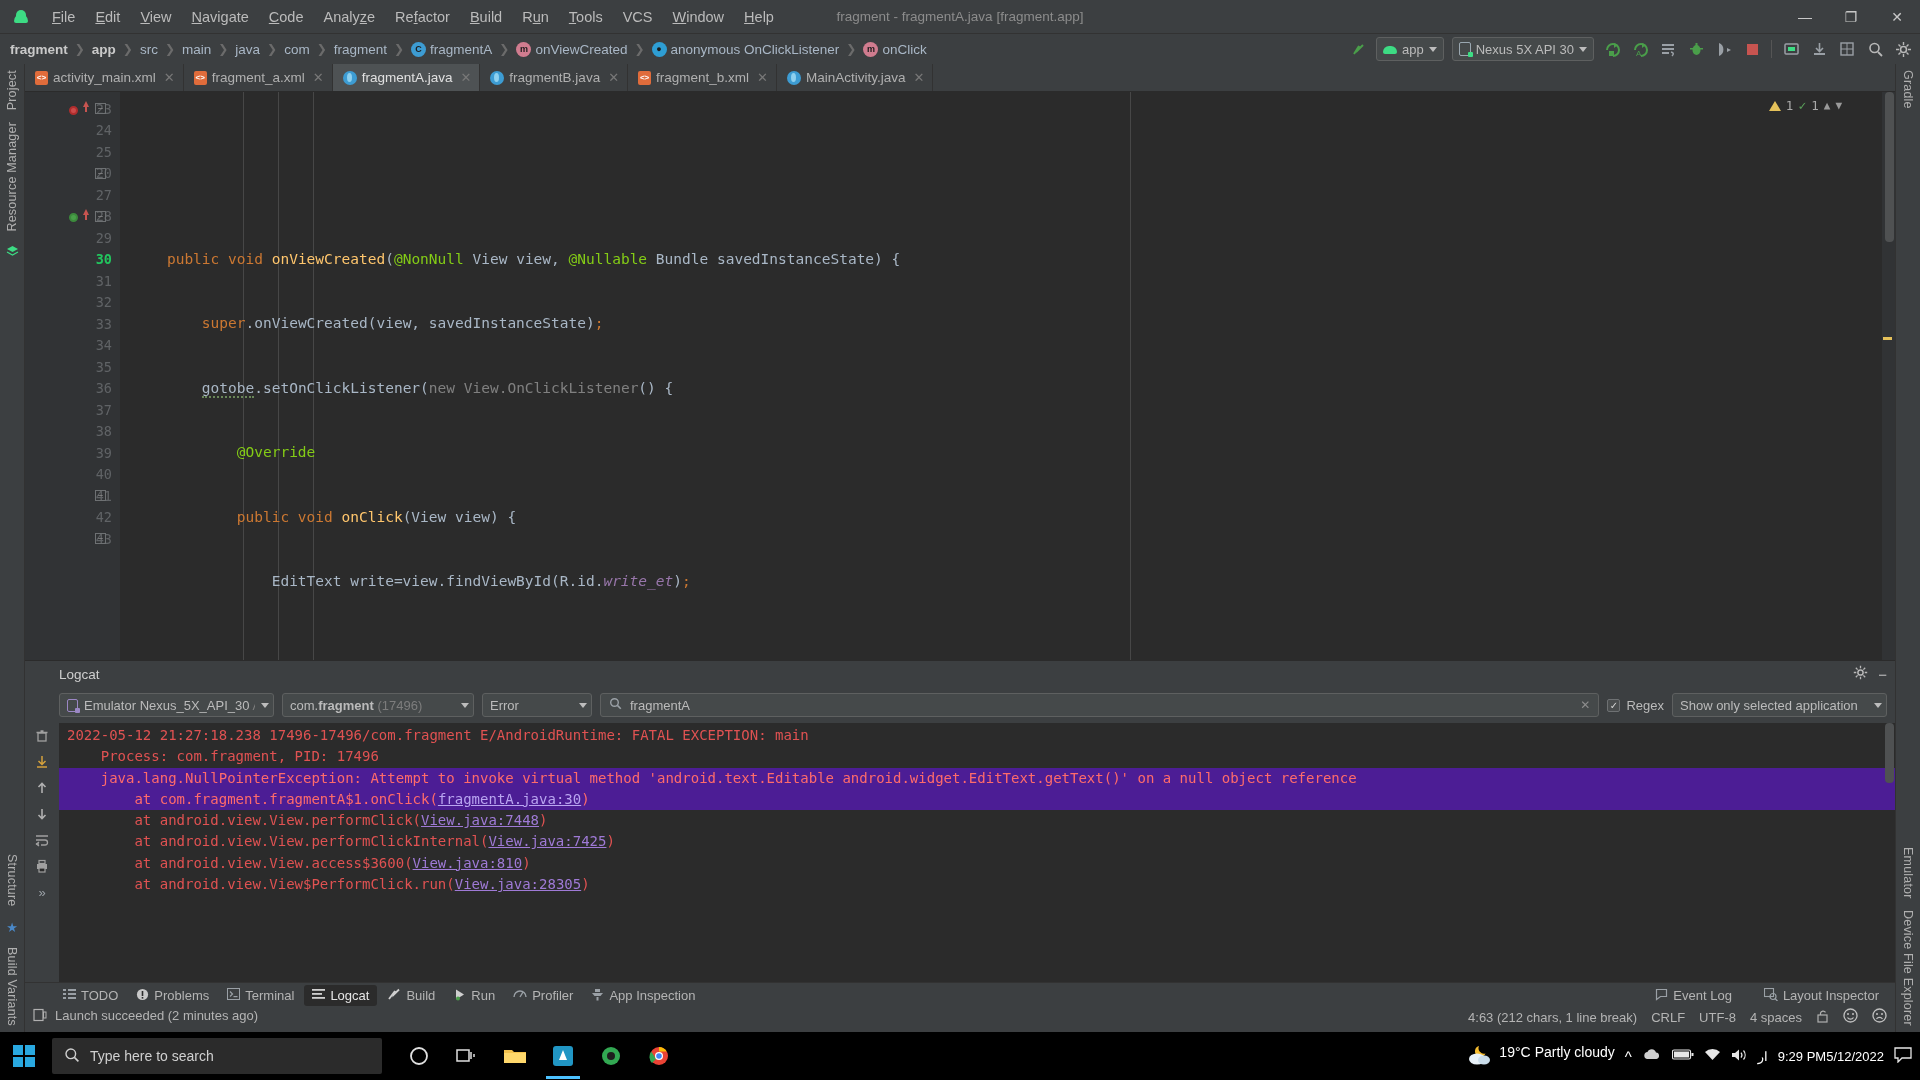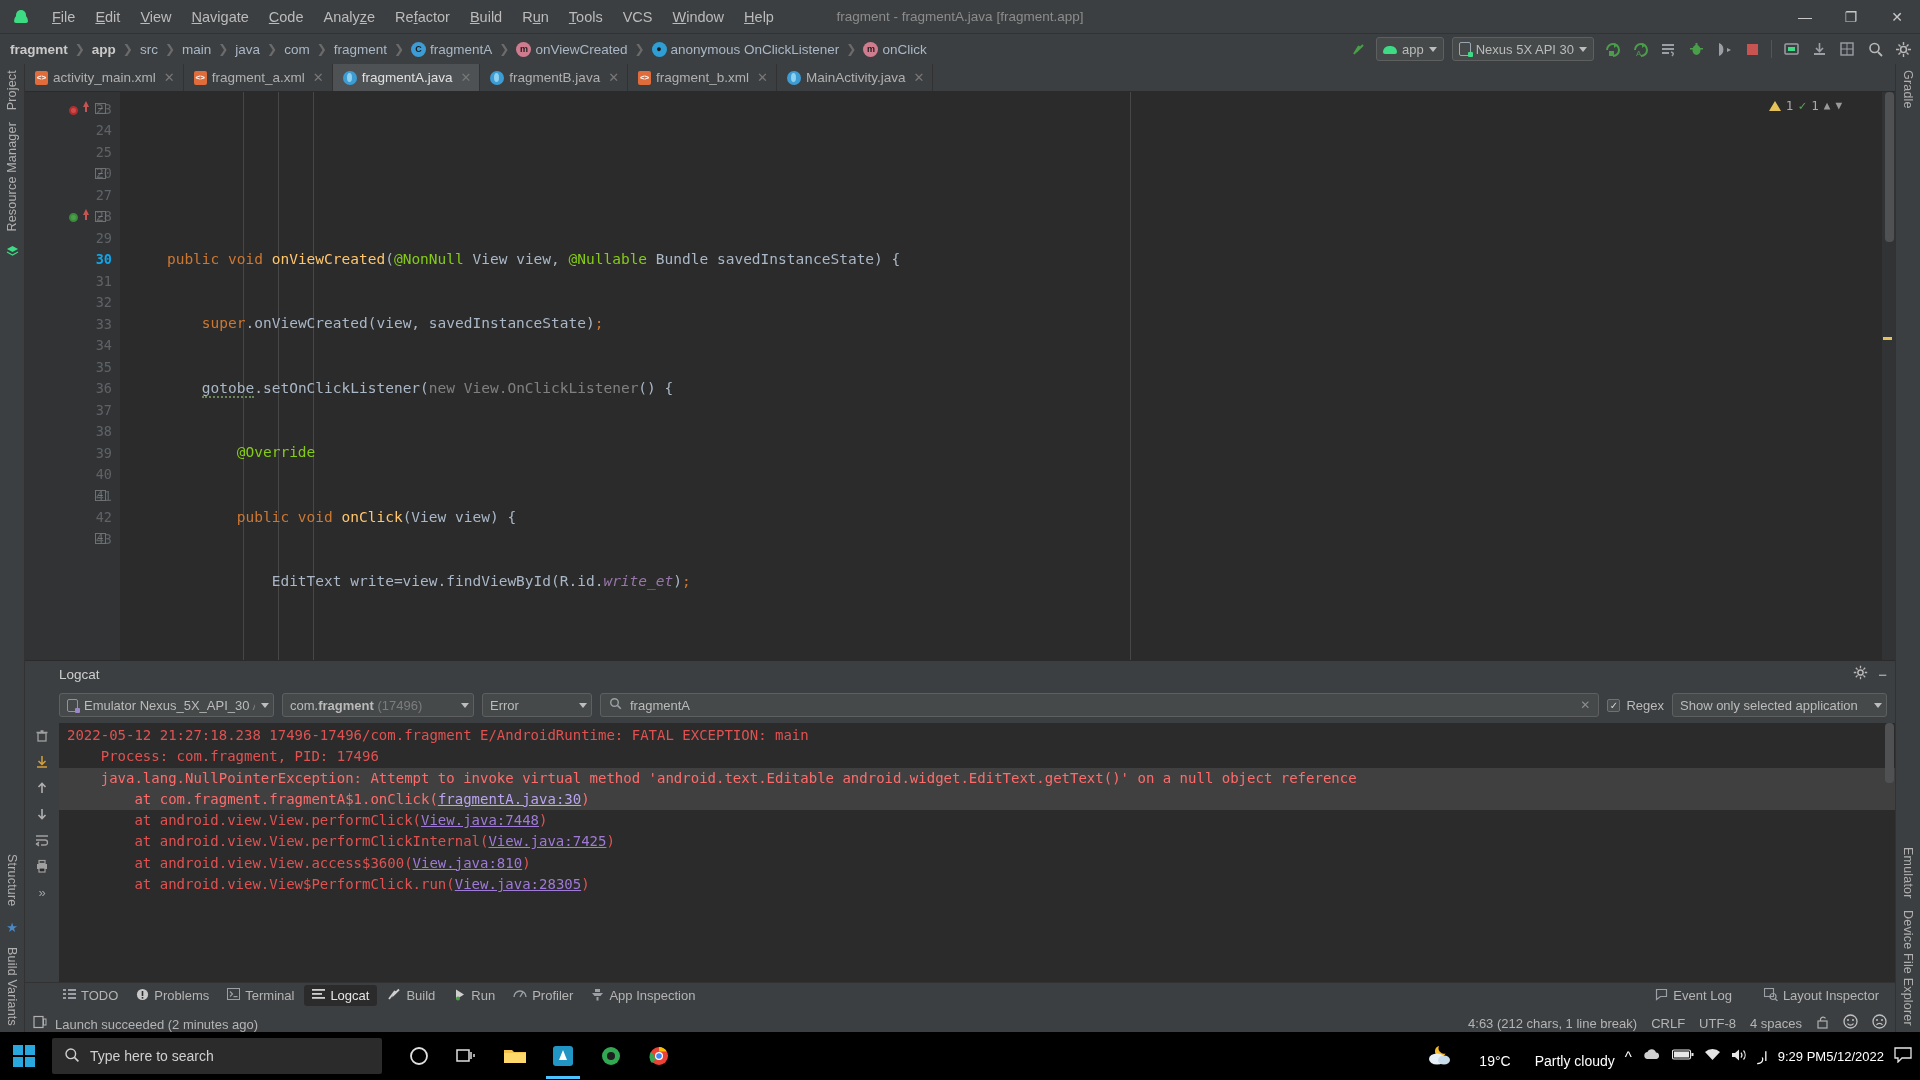--- a/index.html
+++ b/index.html
@@ -160,51 +160,51 @@
   .cbx { width:13px;height:13px;border:1px solid #6e7173; background:#4a4d4e; border-radius:2px;
          display:inline-flex;align-items:center;justify-content:center;color:#d6d6d6;font-size:10px;}
   .lc-body { flex:1 1 auto; display:flex; min-height:0; position:relative; }
   .lc-rail { width:34px; flex:0 0 34px; display:flex; flex-direction:column; align-items:center; padding-top:4px; gap:8px;}
   .lc-rail-ic { width:20px;height:18px; display:flex;align-items:center;justify-content:center; color:#9aa0a6; font-size:13px;}
   .lc-out {
     flex:1 1 auto; background:#2b2b2b; font-family:"DejaVu Sans Mono", monospace;
     font-size:14px; line-height:21.3px; color:#cc7832; overflow:hidden; padding-top:2px; position:relative;
   }
   .lg { white-space:pre; padding-left: 8px; color:#e05252; }
-  .lg.sel { background:#404040; color:#ff6b6b; }
+  .lg.sel { background:#4c1d95; color:#ff6b6b; }
   .lnk { color:#9f7ad6; text-decoration:underline; }
   .lnk.on-sel { color:#b9a4f0; }
 
   
   .toolwin { height: 26px; background:#3c3f41; display:flex; align-items:center; padding-left:30px; gap:2px; flex:0 0 26px; position:relative; border-top:1px solid #323232;}
   .tw {
     display:flex; align-items:center; gap:5px; padding: 3px 8px; font-size:13px; color:#b4b4b4; border-radius:3px;
   }
   .tw.active { background:#2b2b2b; color:#e6e6e6; }
   .toolwin-right { position:absolute; right:8px; display:flex; gap:16px; align-items:center; }
 
   
-  .statusbar { height: 24px; background:#3c3f41; display:flex; align-items:flex-end; padding: 0 8px; font-size:13px; color:#b4b4b4; flex:0 0 24px; position:relative;}
+  .statusbar { height: 24px; background:#3c3f41; display:flex; align-items:flex-start; padding: 0 8px; font-size:13px; color:#b4b4b4; flex:0 0 24px; position:relative;}
   .sb-right { position:absolute; right:8px; display:flex; align-items:center; gap:14px; }
 
   
   .taskbar { height: 48px; background:#000000; display:flex; align-items:center; flex:0 0 48px; position:relative;}
   .start { width:48px; height:48px; display:flex; align-items:center; justify-content:center; }
   .winlogo { width:22px; height:22px; display:grid; grid-template-columns:1fr 1fr; grid-template-rows:1fr 1fr; gap:2px;}
   .winlogo i { background:#29a8e0; display:block; }
   .tb-search {
     width: 330px; height:36px; background:#2b2b2b; border-radius:2px; display:flex; align-items:center;
     gap:10px; padding: 0 12px; color:#d0d0d0; font-size:14px; margin-left:4px;
   }
   .tb-icons { display:flex; align-items:center; gap:2px; margin-left: 14px;}
   .tb-ic { width:46px; height:46px; display:flex; align-items:center; justify-content:center; position:relative;}
   .tb-ic.active:after{ content:''; position:absolute; bottom:0; left:6px; right:6px; height:3px; background:#4cc2ff;}
   .tray { position:absolute; right: 0; display:flex; align-items:center; height:48px; color:#fff; font-size:13.5px; gap:10px; padding-right: 8px;}
   .clock { display:flex; flex-direction:row; align-items:flex-end; line-height:17px; font-size:13px; }
-  .weather { display:flex; align-items:flex-end; gap:24px; font-size:14px; }
+  .weather { display:flex; align-items:flex-start; gap:4px; font-size:14px; }
 </style>
 </head>
 <body>
 
 <div class="app">
 
   <div class="menubar">
     <div class="logo">
         <div class="droid"></div>
       </div>
@@ -441,21 +441,21 @@
               <span class="bp-field"><span class="bp-o"></span></span>
               <span class="arrow-up"></span>
               <span class="arrow-tail"></span>
               <span class="gfold">−</span>
               <span class="gnum">28</span>
             </div>
           <div class="gline">
               <span class="gnum">29</span>
             </div>
           <div class="gline">
-              <span class="gnum" style="color:#0ea5e9;font-weight:bold">30</span>
+              <span class="gnum" style="color:#22c55e;font-weight:bold">30</span>
             </div>
           <div class="gline">
               <span class="gnum">31</span>
             </div>
           <div class="gline">
               <span class="gnum">32</span>
             </div>
           <div class="gline">
               <span class="gnum">33</span>
             </div>

